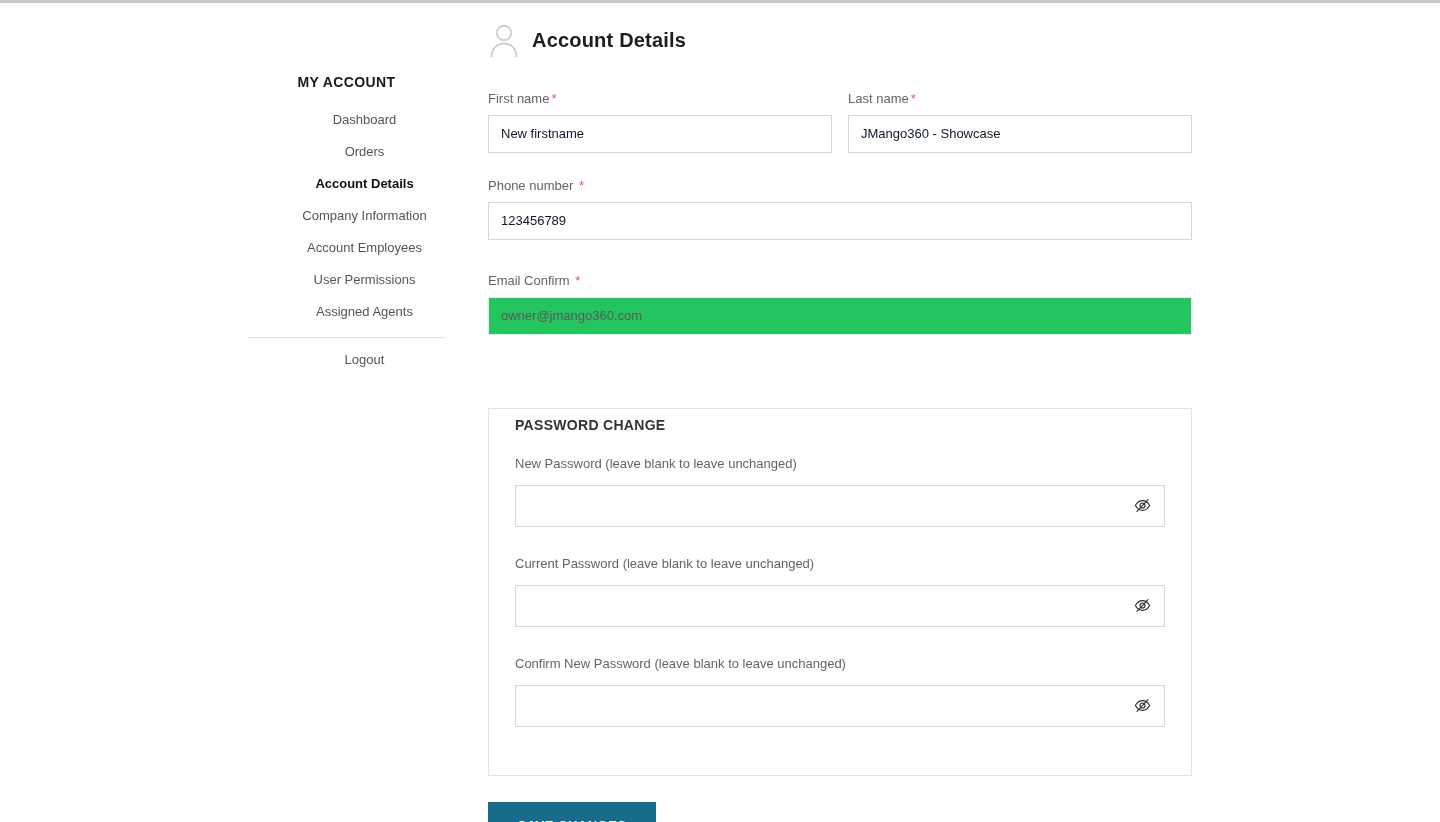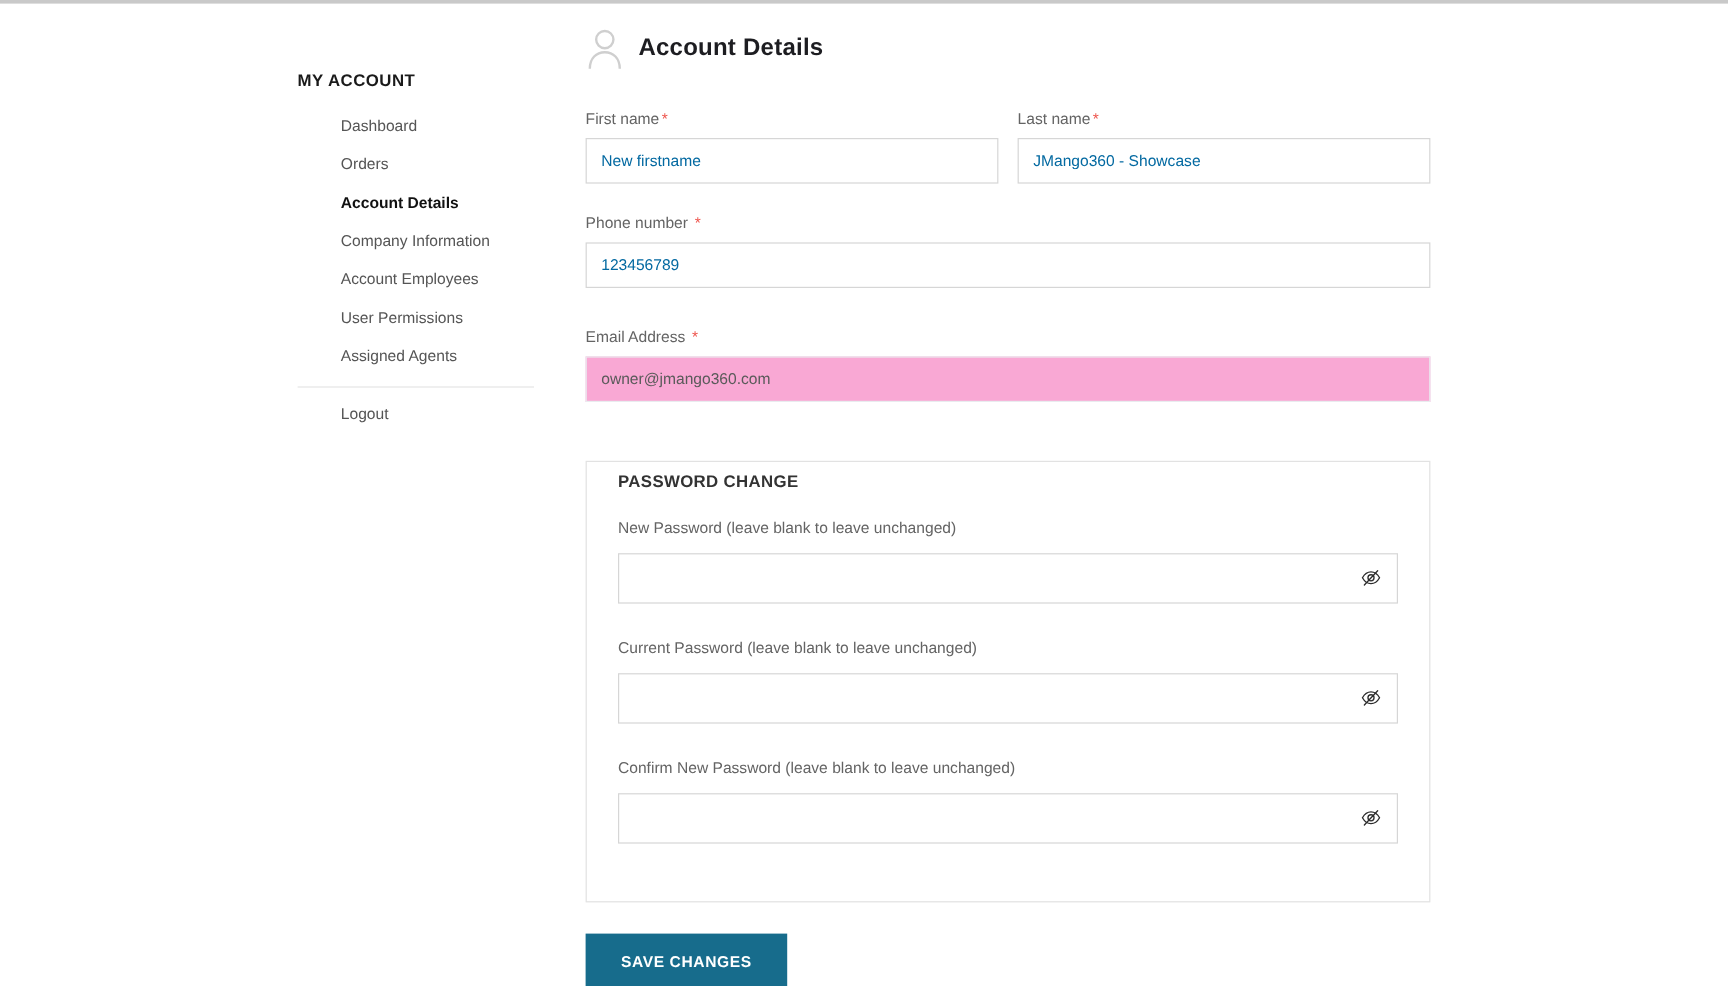--- a/index.html
+++ b/index.html
@@ -9,21 +9,21 @@
     background: #ffffff;
     font-family: "Liberation Sans", "DejaVu Sans", sans-serif;
     color: #333;
     overflow: hidden;
   }
   .top-line { height: 3px; background: #c9c9c9; }
 
   .page { display: flex; align-items: flex-start; }
 
   
-  .sidebar { margin-left: 248px; width: 197px; padding-top: 56px; flex-shrink: 0; }
+  .sidebar { margin-left: 248px; width: 197px; padding-top: 71px; flex-shrink: 0; text-align: center; }
   .sidebar-heading {
     font-size: 14px; font-weight: bold; color: #1a1a1a;
     letter-spacing: .4px; margin-bottom: 23px;
   }
   .side-item {
     display: block; font-size: 13px; color: #555;
     margin-bottom: 18px; line-height: 14px;
     text-decoration: none; cursor: pointer; margin-left: 36px;
   }
   .side-item.active { font-weight: bold; color: #111; }
@@ -37,35 +37,35 @@
   .page-title {
     font-size: 20px; font-weight: bold; color: #1d1d21; letter-spacing: .2px;
   }
 
   .field-label { font-size: 13px; color: #646464; margin-bottom: 8px; line-height: 16px; }
   .req { color: #ee544c; margin-left: 2px; }
 
   .text-input {
     width: 100%; height: 38px;
     border: 1px solid #d6d6d6; background: #fff;
-    padding: 0 12px; font-size: 13px; color: #0369a1;
+    padding: 0 12px; font-size: 13px; color: #0f172a;
     font-family: inherit; outline: none;
   }
   .text-input:disabled, .text-input.disabled {
-    background: #f9a8d4; border-color: #e9ecef; color: #5a5a5a;
+    background: #22c55e; border-color: #e9ecef; color: #5a5a5a;
   }
 
   .name-row { display: flex; gap: 16px; margin-bottom: 25px; justify-content: flex-end; }
   .name-col { flex: 1; }
   .field-row { margin-bottom: 33px; }
 
   
   .password-box {
     border: 1px solid #e2e2e2;
-    margin-top: 49px;
+    margin-top: 73px;
     padding: 8px 26px 48px 26px;
   }
   .pw-heading {
     font-size: 14px; font-weight: bold; color: #333;
     letter-spacing: .3px; margin-bottom: 23px;
   }
   .pw-field { margin-bottom: 29px; }
   .pw-field:last-child { margin-bottom: 0; }
   .pw-label { font-size: 13px; color: #646464; margin-bottom: 13px; line-height: 16px; }
   .pw-input-wrap { position: relative; }
@@ -142,21 +142,21 @@
     <div class="field-row">
       <div class="field-label">
         <span>Phone number</span> <span class="req">*</span>
       </div>
       <input type="text" class="text-input" value="123456789" style="">
     </div>
 
     
     <div class="field-row">
       <div class="field-label">
-        <span>Email Address</span> <span class="req">*</span>
+        <span>Email Confirm</span> <span class="req">*</span>
       </div>
       <input type="text" class="text-input disabled" disabled="" value="owner@jmango360.com" style="">
     </div>
 
     
     <section class="password-box">
       <div class="pw-heading">PASSWORD CHANGE</div>
 
       <div class="pw-field">
         <div class="pw-label">New Password (leave blank to leave unchanged)</div>

